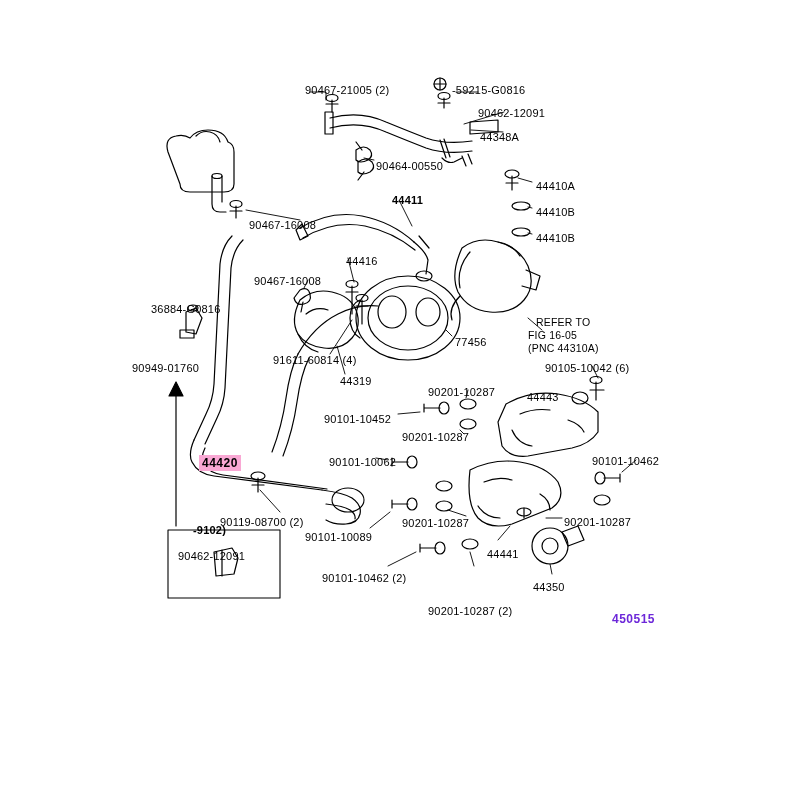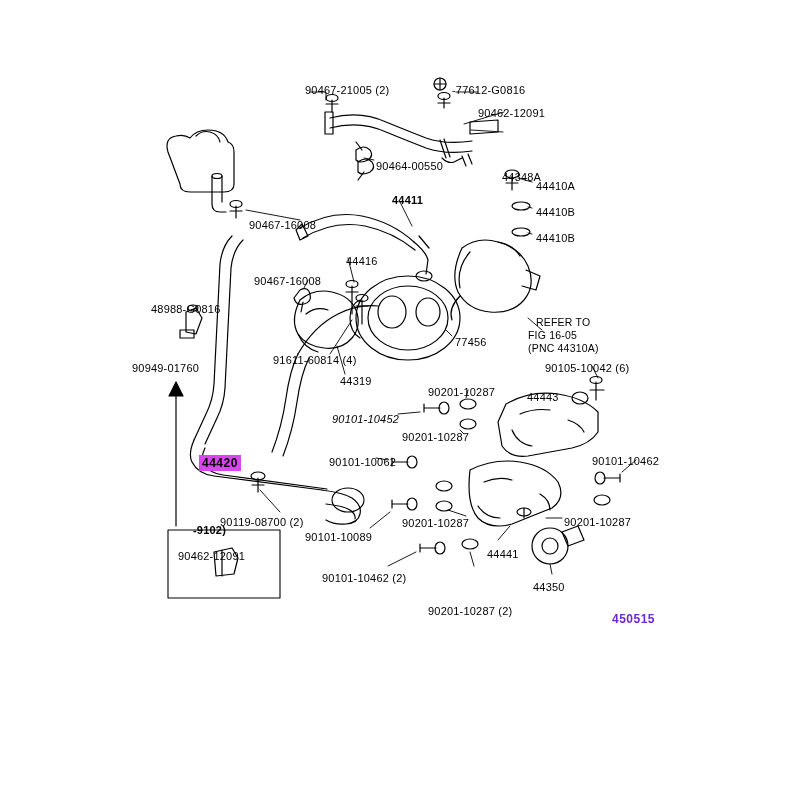--- a/index.html
+++ b/index.html
@@ -29,21 +29,21 @@
     color: #000000;
     white-space: pre;
     letter-spacing: 0.2px;
     line-height: 13px;
   }
   .lbl.small {
     font-size: 10.5px;
   }
   .highlight {
     position: absolute;
-    background: #d946ef;
+    background: #f9a8d4;
     color: #000000;
     font-size: 12px;
     font-weight: bold;
     padding: 1px 3px;
     letter-spacing: 0.5px;
   }
   .code {
     position: absolute;
     font-family: "Liberation Sans", sans-serif;
     font-size: 12px;
@@ -227,40 +227,40 @@
 
   <div class="lbl small" style="left:536px; top:316px;">REFER TO</div>
   <div class="lbl small" style="left:528px; top:329px;">FIG 16-05</div>
   <div class="lbl small" style="left:528px; top:342px;">(PNC 44310A)</div>
 
   <div class="lbl" style="left:193px; top:524px;font-weight:bold;">-9102)</div>
   <div class="lbl" style="left:178px; top:550px;">90462-12091</div>
 
   <div id="labels">
       <div class="lbl" style="left: 305px; top: 84px;">90467-21005 (2)</div>
-      <div class="lbl" style="left: 452px; top: 84px;">-77612-G0816</div>
+      <div class="lbl" style="left: 452px; top: 84px;">-59215-G0816</div>
       <div class="lbl" style="left: 478px; top: 107px;">90462-12091</div>
-      <div class="lbl" style="left: 502px; top: 131px; margin-top: 40px;">44348A</div>
+      <div class="lbl" style="left: 480px; top: 131px;">44348A</div>
       <div class="lbl" style="left: 376px; top: 160px;">90464-00550</div>
       <div class="lbl" style="left: 536px; top: 180px;">44410A</div>
       <div class="lbl" style="left: 392px; top: 194px; font-weight: bold;">44411</div>
       <div class="lbl" style="left: 536px; top: 206px;">44410B</div>
       <div class="lbl" style="left: 249px; top: 219px;">90467-16008</div>
       <div class="lbl" style="left: 536px; top: 232px;">44410B</div>
       <div class="lbl" style="left: 346px; top: 255px;">44416</div>
       <div class="lbl" style="left: 254px; top: 275px;">90467-16008</div>
-      <div class="lbl" style="left: 151px; top: 303px;">48988-G0816</div>
+      <div class="lbl" style="left: 151px; top: 303px;">36884-G0816</div>
       <div class="lbl" style="left: 455px; top: 336px;">77456</div>
       <div class="lbl" style="left: 273px; top: 354px;">91611-60814 (4)</div>
       <div class="lbl" style="left: 545px; top: 362px;">90105-10042 (6)</div>
       <div class="lbl" style="left: 132px; top: 362px;">90949-01760</div>
       <div class="lbl" style="left: 340px; top: 375px;">44319</div>
       <div class="lbl" style="left: 428px; top: 386px;">90201-10287</div>
       <div class="lbl" style="left: 527px; top: 391px;">44443</div>
-      <div class="lbl" style="left: 332px; top: 413px; font-style: italic;">90101-10452</div>
+      <div class="lbl" style="left: 324px; top: 413px;">90101-10452</div>
       <div class="lbl" style="left: 402px; top: 431px;">90201-10287</div>
       <div class="lbl" style="left: 329px; top: 456px;">90101-10062</div>
       <div class="lbl" style="left: 592px; top: 455px;">90101-10462</div>
       <div class="lbl" style="left: 220px; top: 516px;">90119-08700 (2)</div>
       <div class="lbl" style="left: 402px; top: 517px;">90201-10287</div>
       <div class="lbl" style="left: 564px; top: 516px;">90201-10287</div>
       <div class="lbl" style="left: 305px; top: 531px;">90101-10089</div>
       <div class="lbl" style="left: 487px; top: 548px;">44441</div>
       <div class="lbl" style="left: 322px; top: 572px;">90101-10462 (2)</div>
       <div class="lbl" style="left: 428px; top: 605px;">90201-10287 (2)</div>

